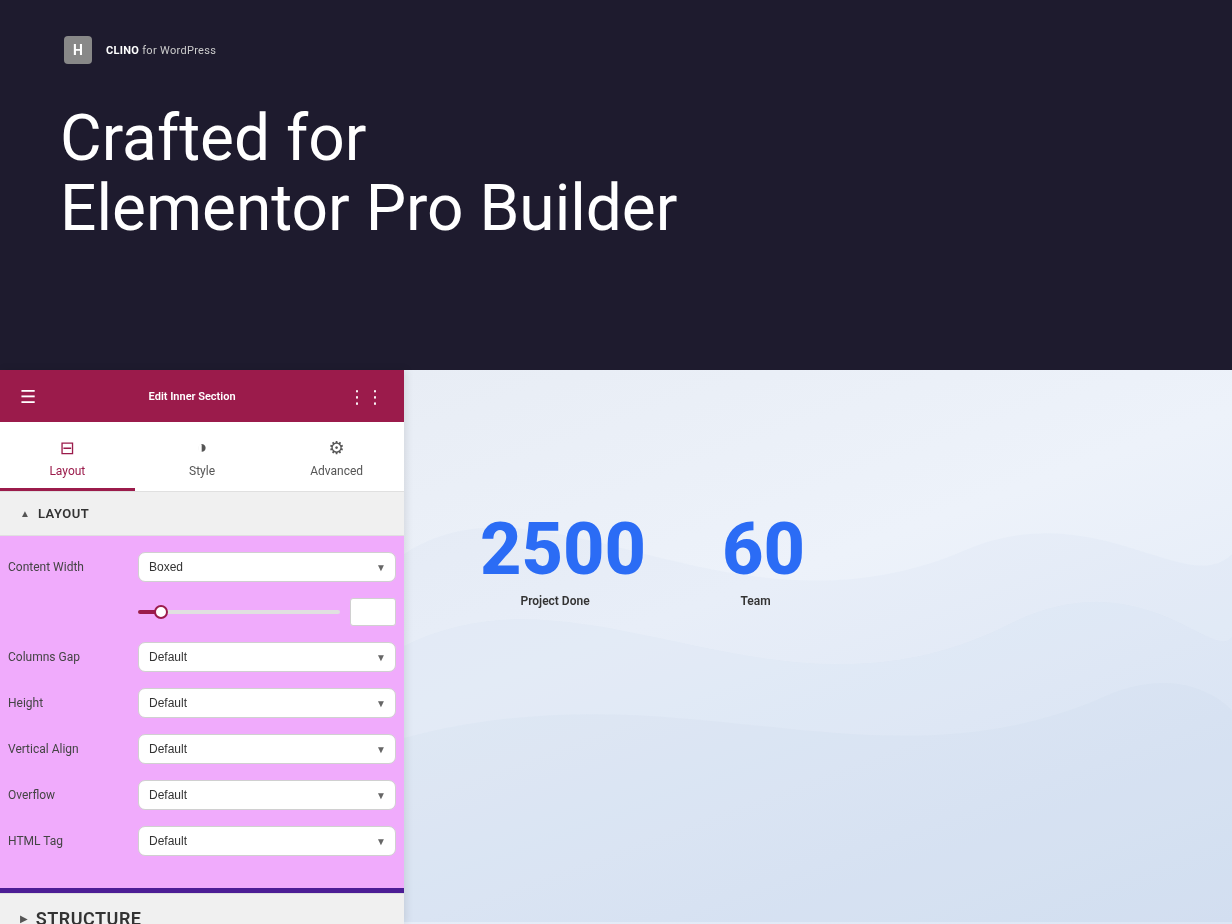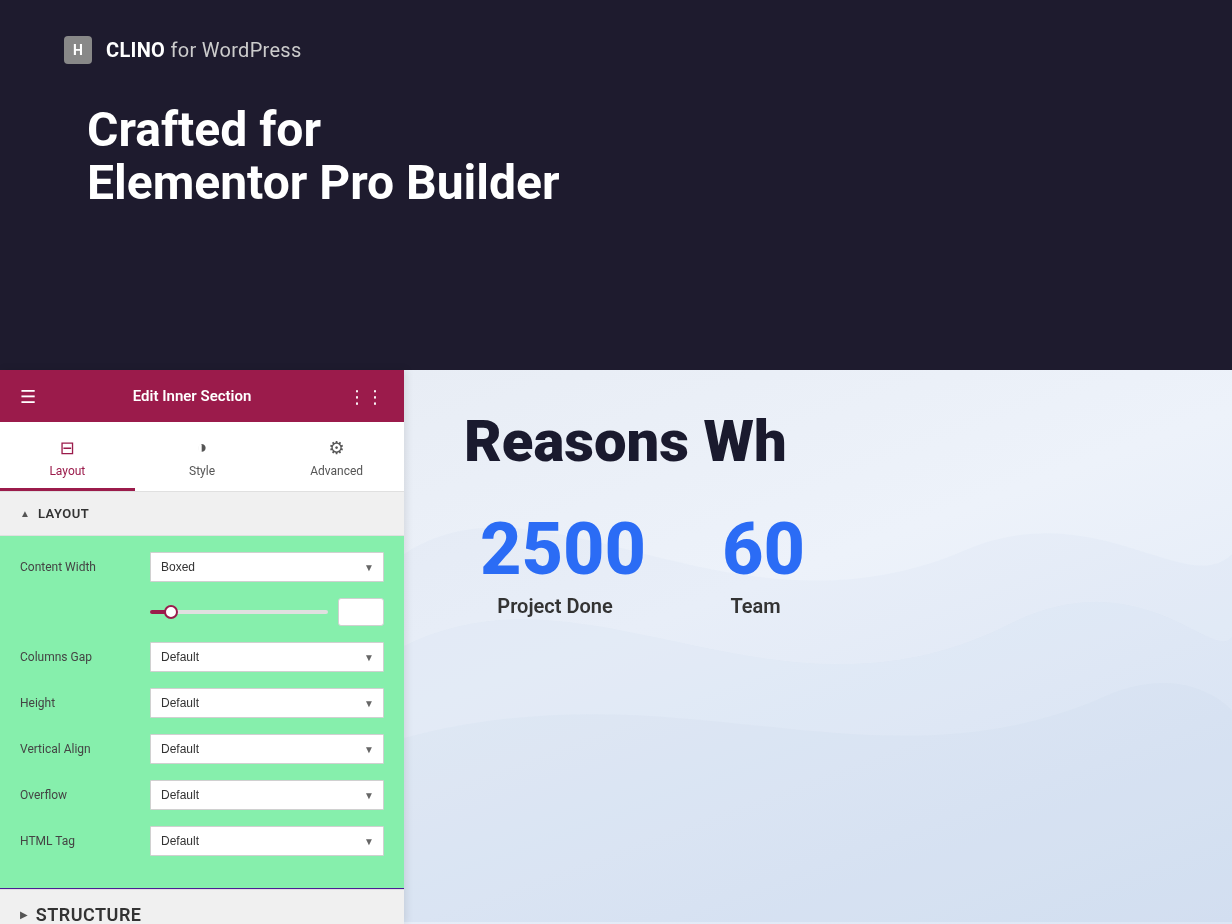--- a/index.html
+++ b/index.html
@@ -26,35 +26,34 @@
       margin-bottom: 36px;
     }
 
     .logo-icon {
       width: 36px;
       height: 36px;
     }
 
     .logo-text {
       color: #cccccc;
-      font-size: 20px;
+      font-size: 11px;
       letter-spacing: 0.3px;
     }
 
     .logo-text strong {
       color: #ffffff;
       font-weight: 700;
     }
 
     .hero-title {
       color: #ffffff;
-      font-size: 48px;
-      font-weight: 700;
+      font-size: 64px;
+      font-weight: 400;
       line-height: 1.1;
-      margin-left: 27px;
     }
 
     
     .bottom-area {
       display: flex;
       height: calc(924px - 370px);
       background: #f0f4f8;
       position: relative;
     }
 
@@ -74,21 +73,21 @@
       display: flex;
       align-items: center;
       justify-content: space-between;
       padding: 0 20px;
       height: 52px;
       flex-shrink: 0;
     }
 
     .panel-header-title {
       color: #ffffff;
-      font-size: 15px;
+      font-size: 11px;
       font-weight: 600;
     }
 
     .panel-header-icon {
       color: #ffffff;
       font-size: 18px;
       cursor: pointer;
     }
 
     .panel-tabs {
@@ -145,23 +144,23 @@
       text-transform: uppercase;
       letter-spacing: 0.5px;
     }
 
     .section-chevron {
       font-size: 10px;
       color: #555;
     }
 
     .panel-fields {
-      padding: 16px 20px;
-      background: #86efac;
-      border-bottom: 1px solid #4c1d95;
+      padding: 16px 8px;
+      background: #f0abfc;
+      border-bottom: 5px solid #4c1d95;
     }
 
     .field-row {
       display: flex;
       align-items: center;
       margin-bottom: 16px;
     }
 
     .field-row:last-child {
       margin-bottom: 16px;
@@ -176,21 +175,21 @@
 
     .field-control {
       flex: 1;
       position: relative;
     }
 
     .select-control {
       width: 100%;
       padding: 7px 30px 7px 10px;
       border: 1px solid #d0d0d0;
-      border-radius: 1px;
+      border-radius: 7px;
       background: #fff;
       font-size: 12px;
       color: #333;
       appearance: none;
       cursor: pointer;
     }
 
     .select-arrow {
       position: absolute;
       right: 10px;
@@ -315,21 +314,21 @@
 
     .stat-number {
       font-size: 72px;
       font-weight: 800;
       color: #2b6cf5;
       line-height: 1;
       margin-left: 16px;
     }
 
     .stat-label {
-      font-size: 20px;
+      font-size: 12px;
       color: #333;
       font-weight: 600;
       margin-top: 8px;
     }
   </style>
 </head>
 <body>
 
 <div class="hero-section">
   <div class="logo-area">
@@ -485,21 +484,21 @@
   <div class="right-panel">
 
     <svg class="wave-bg" viewBox="0 0 900 600" preserveAspectRatio="xMidYMid slice">
       <path d="M0,200 C150,100 350,300 600,200 C750,130 850,250 900,200 L900,600 L0,600 Z" fill="#c5d5ea" opacity="0.3"></path>
       <path d="M0,300 C200,200 400,400 650,280 C800,200 880,320 900,290 L900,600 L0,600 Z" fill="#b0c5e0" opacity="0.25"></path>
       <path d="M0,400 C300,320 500,460 750,360 C850,310 900,370 900,370 L900,600 L0,600 Z" fill="#a0b8d8" opacity="0.2"></path>
     </svg>
 
     <div class="right-content">
       <div class="reasons-title">
-        <span>Reasons Wh</span><br>
+        <br>
       </div>
 
       <div class="stats-row">
         <div class="stat-item">
           <span class="stat-number">2500</span>
           <span class="stat-label">Project Done</span>
         </div>
         <div class="stat-item">
           <span class="stat-number">60</span>
           <span class="stat-label">Team</span>

